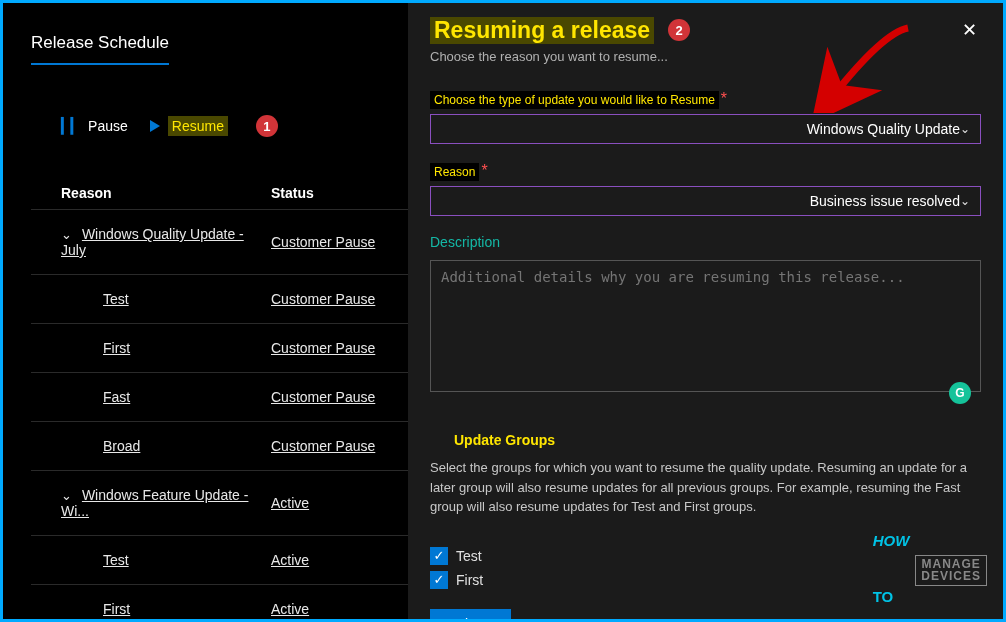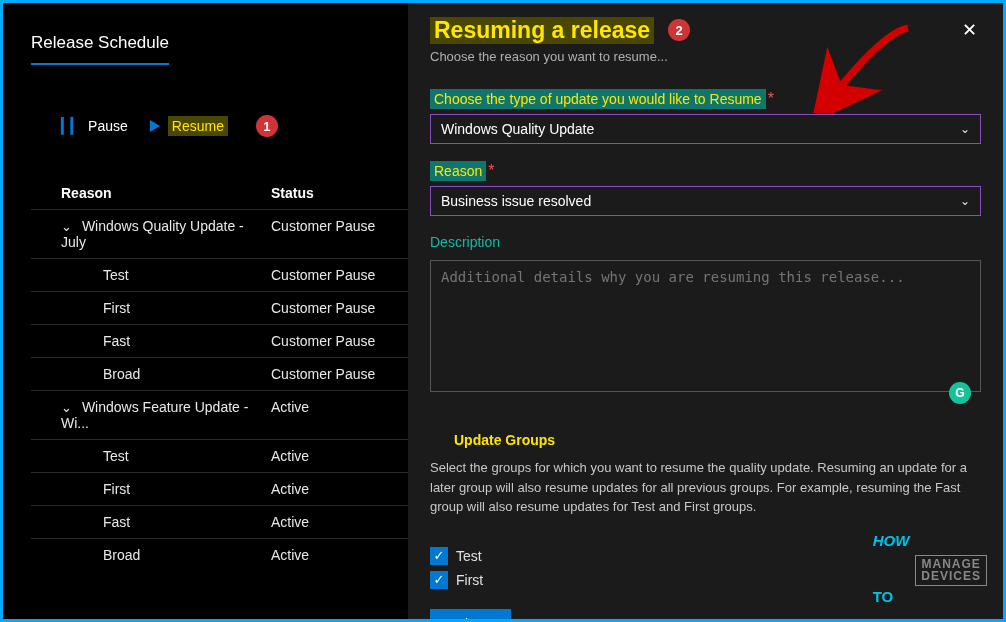--- a/index.html
+++ b/index.html
@@ -80,25 +80,26 @@
     display: flex;
     padding: 8px 0;
     font-weight: 600;
     font-size: 14px;
     color: #fff;
   }
   .col-title { width: 240px; padding-left: 30px; }
   .col-status { flex: 1; }
   .table-row {
     display: flex;
-    padding: 8px 0;
+    padding: 16px 0;
     border-top: 1px solid #2a2a2a;
     font-size: 14px;
     color: #e8e8e8;
-    align-items: flex-start;
+    align-items: center;
+    text-decoration: underline;
   }
   .table-row .col-title { padding-left: 30px; }
   .table-row.child .col-title { padding-left: 72px; }
   .chevron {
     display: inline-block;
     margin-right: 10px;
     font-size: 13px;
   }
   .right-panel {
     flex: 1;
@@ -127,42 +128,42 @@
     margin-top: 4px;
     margin-bottom: 26px;
   }
   .close-btn {
     color: #fff;
     font-size: 18px;
     cursor: pointer;
     padding: 4px;
   }
   .form-label {
-    font-size: 14px;
+    font-size: 12px;
     color: #ffe600;
-    background: #0f766e;
+    background: #000000;
     padding: 2px 4px;
     display: inline;
   }
   .form-label-plain {
     font-size: 14px;
     color: #14b8a6;
     display: block;
     margin-bottom: 10px;
   }
   .required { color: #ff5050; margin-left: 2px; }
   .form-select {
     width: 100%;
     background: #1b1b1b;
     border: 1px solid #8a4fbf;
     color: #fff;
     padding: 6px 10px;
     font-size: 14px;
     display: flex;
-    justify-content: space-between;
+    justify-content: flex-end;
     align-items: center;
     margin-top: 6px;
     margin-bottom: 18px;
     cursor: pointer;
   }
   .chevron-down {
     font-size: 12px;
     color: #e0e0e0;
   }
   .form-textarea {

